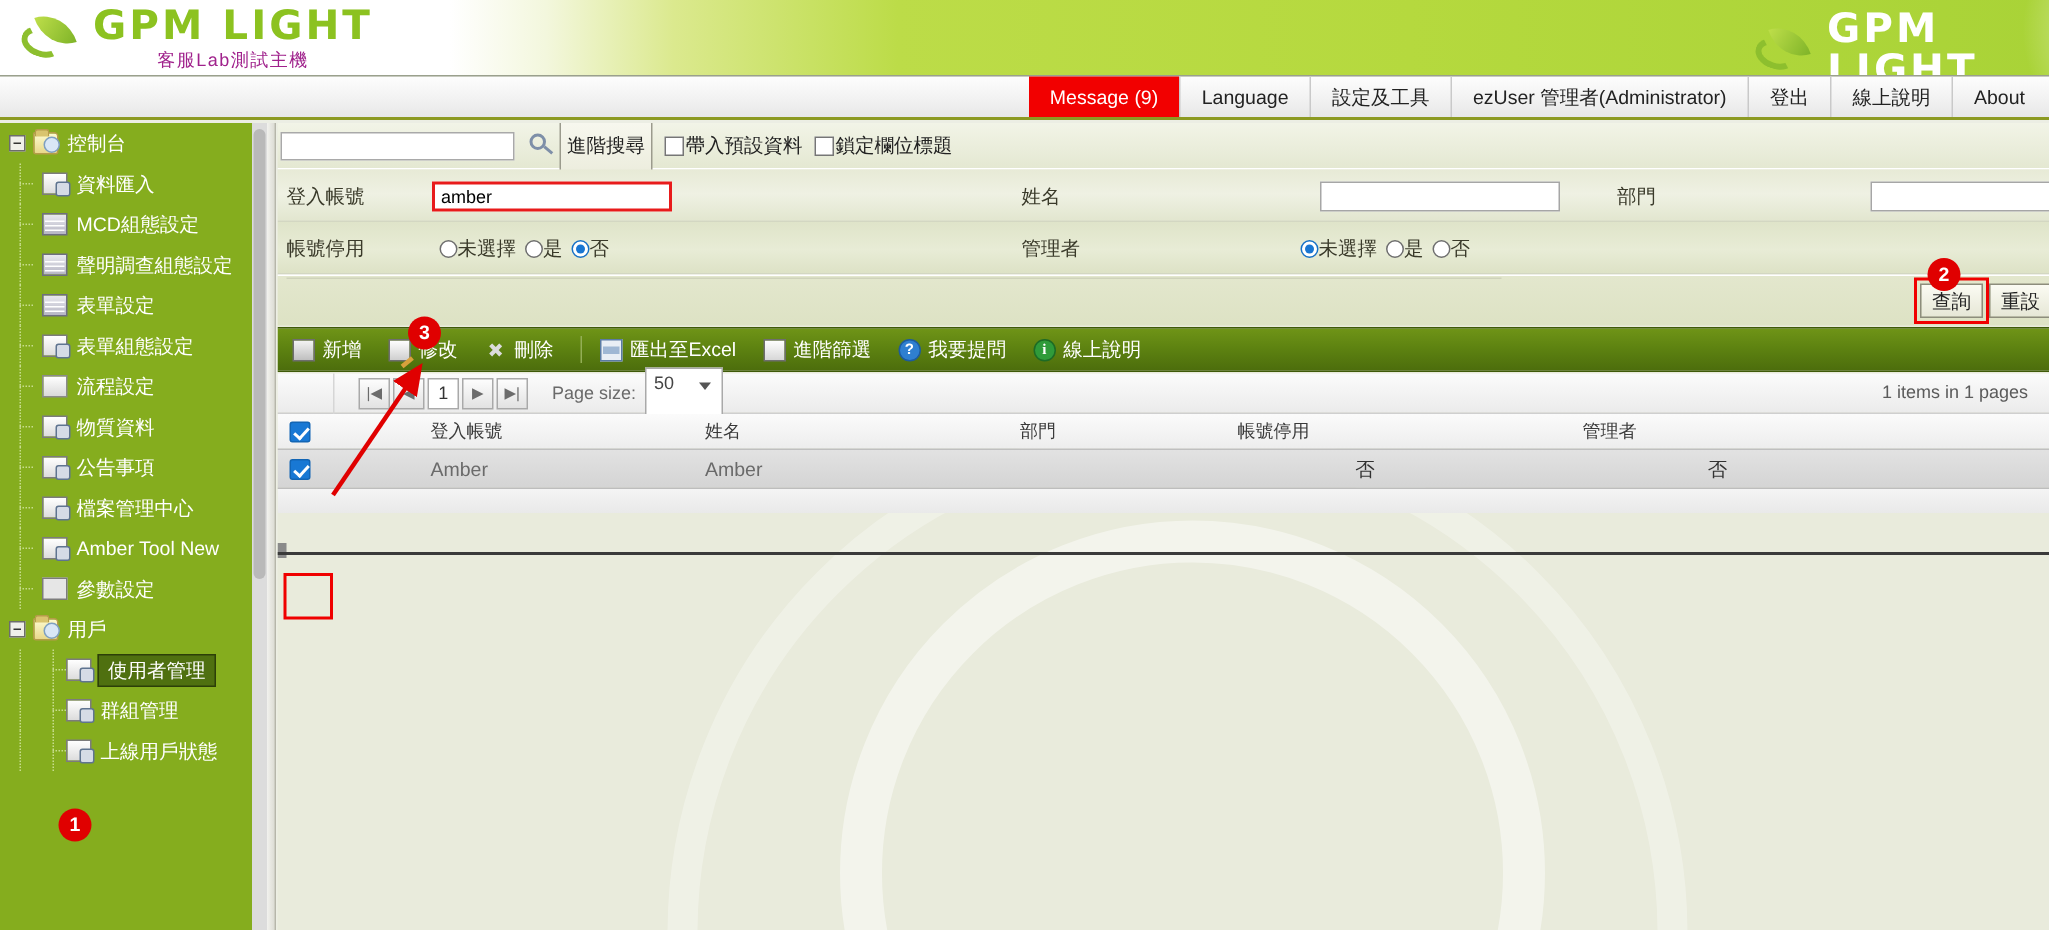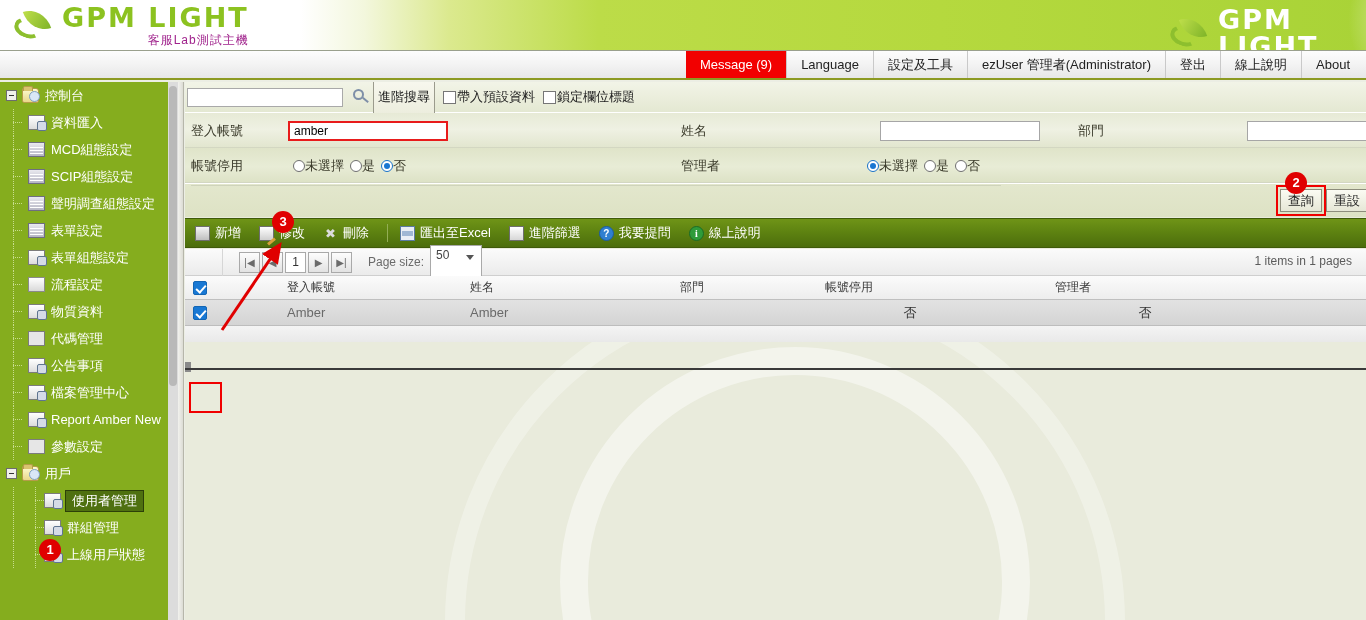--- a/index.html
+++ b/index.html
@@ -47,21 +47,21 @@
   .logo-main {
     font-family:"DejaVu Sans", sans-serif;
     font-weight:bold; font-size:27px; letter-spacing:2px;
   }
   #logo-left .logo-main .g1 { color:#8cc220; }
   #logo-left .logo-main .g2 { color:#8cc220; }
   #logo-right .logo-main .g1 { color:#ffffff; }
   #logo-right .logo-main .g2 { color:#ffffff; }
   .logo-sub {
     font-size:12px; color:#a0228c; letter-spacing:1px;
-    text-align:right; margin-top:3px;
+    text-align:center; margin-top:3px;
   }
 
   
   #navbar {
     position:absolute; left:0; top:50px; width:1366px; height:30px;
     background:linear-gradient(180deg,#fdfdfd 0%, #f2f2f2 55%, #e7e7e7 100%);
     border-top:1px solid #9aa08d; border-bottom:2px solid #8c9a22;
     display:flex; justify-content:flex-end; align-items:stretch;
   }
   .nav-item {
@@ -436,26 +436,20 @@
     <div class="tree-node lvl2">
       <div class="tree-guide"></div>
       <div class="tree-tick" style="left: 13px;"></div>
       <span class="node-icon ic-grid"></span>
       <span class="node-label">MCD組態設定</span>
     </div>
     <div class="tree-node lvl2">
       <div class="tree-guide"></div>
       <div class="tree-tick" style="left: 13px;"></div>
       <span class="node-icon ic-grid"></span>
-      <span class="node-label">SCIP組態設定</span>
-    </div>
-    <div class="tree-node lvl2">
-      <div class="tree-guide"></div>
-      <div class="tree-tick" style="left: 13px;"></div>
-      <span class="node-icon ic-grid"></span>
       <span class="node-label">聲明調查組態設定</span>
     </div>
     <div class="tree-node lvl2">
       <div class="tree-guide"></div>
       <div class="tree-tick" style="left: 13px;"></div>
       <span class="node-icon ic-grid"></span>
       <span class="node-label">表單設定</span>
     </div>
     <div class="tree-node lvl2">
       <div class="tree-guide"></div>
@@ -471,40 +465,34 @@
     </div>
     <div class="tree-node lvl2">
       <div class="tree-guide"></div>
       <div class="tree-tick" style="left: 13px;"></div>
       <span class="node-icon ic-page"></span>
       <span class="node-label">物質資料</span>
     </div>
     <div class="tree-node lvl2">
       <div class="tree-guide"></div>
       <div class="tree-tick" style="left: 13px;"></div>
-      <span class="node-icon ic-people"></span>
-      <span class="node-label">代碼管理</span>
-    </div>
-    <div class="tree-node lvl2">
-      <div class="tree-guide"></div>
-      <div class="tree-tick" style="left: 13px;"></div>
       <span class="node-icon ic-page"></span>
       <span class="node-label">公告事項</span>
     </div>
     <div class="tree-node lvl2">
       <div class="tree-guide"></div>
       <div class="tree-tick" style="left: 13px;"></div>
       <span class="node-icon ic-page"></span>
       <span class="node-label">檔案管理中心</span>
     </div>
     <div class="tree-node lvl2">
       <div class="tree-guide"></div>
       <div class="tree-tick" style="left: 13px;"></div>
       <span class="node-icon ic-page"></span>
-      <span class="node-label">Report Amber New</span>
+      <span class="node-label">Amber Tool New</span>
     </div>
     <div class="tree-node lvl2">
       <div class="tree-guide"></div>
       <div class="tree-tick" style="left: 13px;"></div>
       <span class="node-icon ic-people"></span>
       <span class="node-label">參數設定</span>
     </div>
     <div class="tree-node lvl1">
       <span class="expander"></span>
       <span class="node-icon ic-folder"></span>

